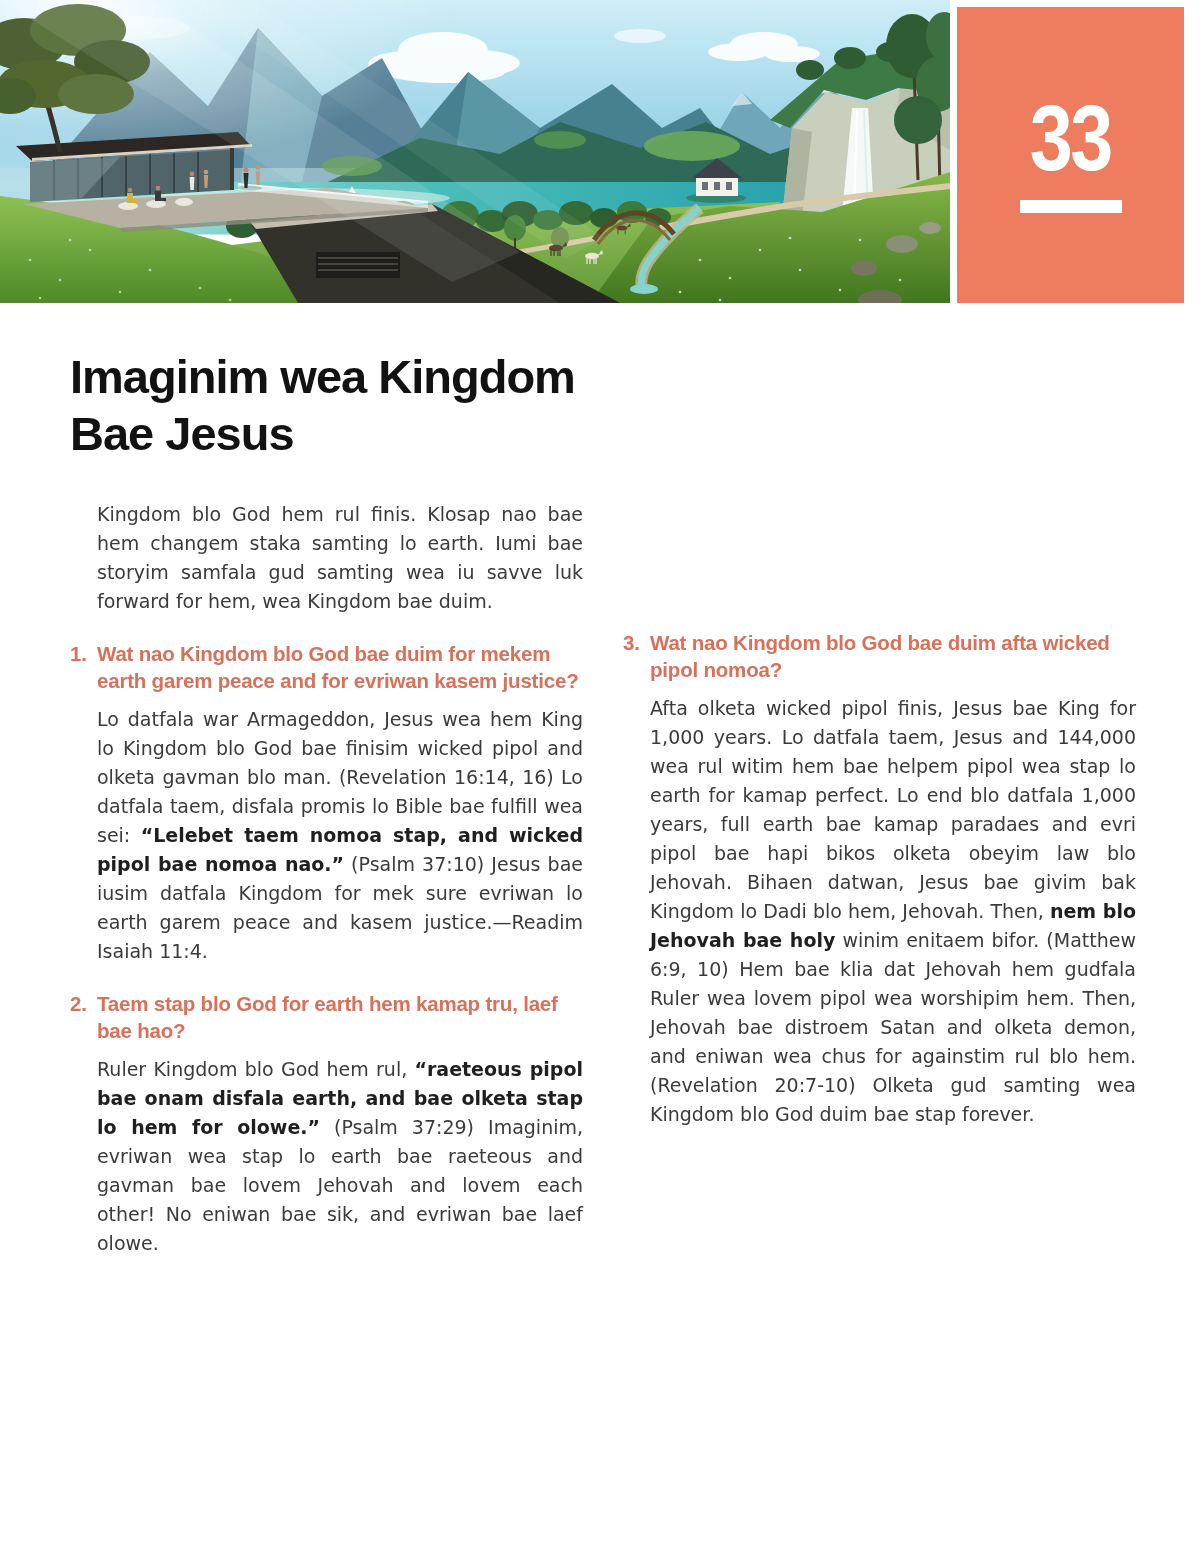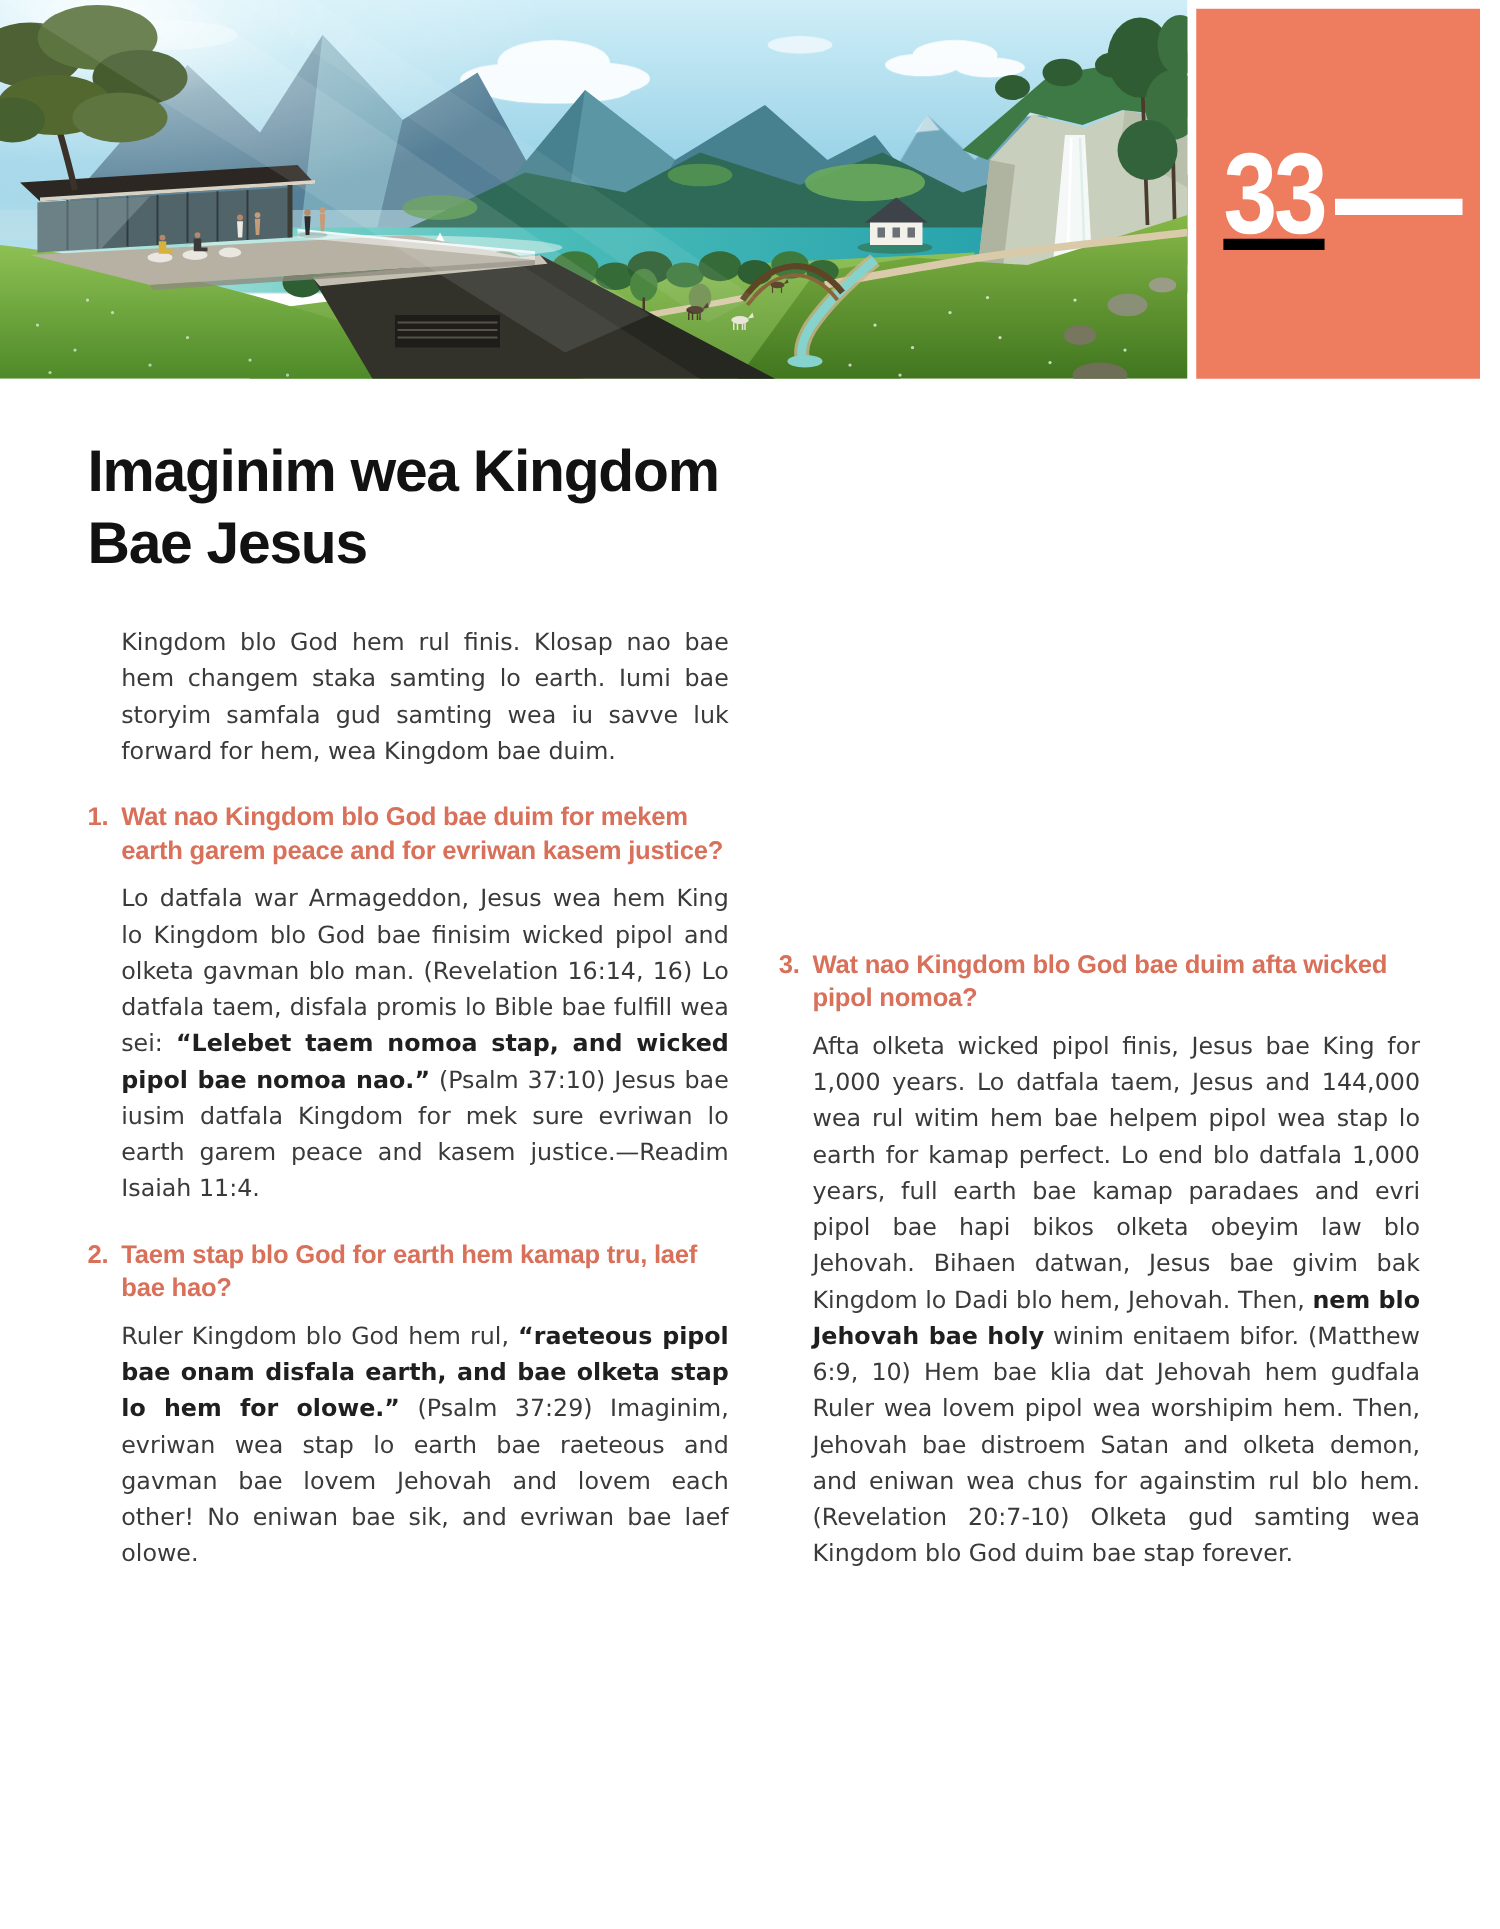--- a/index.html
+++ b/index.html
@@ -6,35 +6,35 @@
   .page {
     position:relative; width:1200px; height:1543px; background:#ffffff;
     overflow:hidden; font-family:"Liberation Sans", sans-serif;
   }
   .hero {
     position:absolute; left:0; top:0; width:950px; height:303px; overflow:hidden;
   }
   .chapter-badge {
     position:absolute; left:957px; top:7px; width:227px; height:296px;
     background:var(--accent, #EE7D60);
-    display:flex; flex-direction:row; align-items:center; justify-content:center;text-decoration:underline;
+    display:flex; flex-direction:column; align-items:center; justify-content:center;
   }
   .chapter-number {
     color:#ffffff; font-weight:bold; font-size:92px; line-height:0.9;
     letter-spacing:-3px; transform:scaleX(0.84);
   }
   .chapter-bar { width:102px; height:13px; background:#ffffff; margin-top:20px; }
   .title {
     position:absolute; left:70px; top:348px; margin:0;
     font-size:47px; line-height:57px; font-weight:bold; letter-spacing:-1px;
     color:var(--title-text, #121212);
   }
   .columns {
     position:absolute; left:70px; top:500px; width:1066px;
-    display:flex; gap:40px; align-items:flex-end;
+    display:flex; gap:40px; align-items:center;
   }
   .col { width:513px; }
   .body-p {
     margin:0 0 0 27px; font-family:"DejaVu Sans", sans-serif;
     font-size:19px; line-height:29px; color:var(--body-text, #3A3A3A);
     text-align:justify;
   }
   .body-p b { color:#1f1f1f; }
   .q-heading {
     display:flex; margin:24px 0 11px 0;

